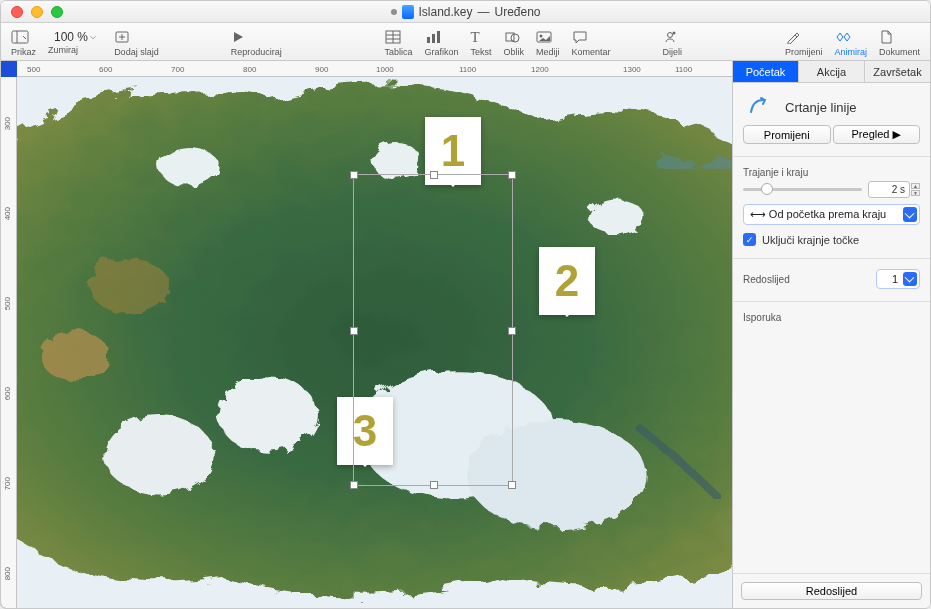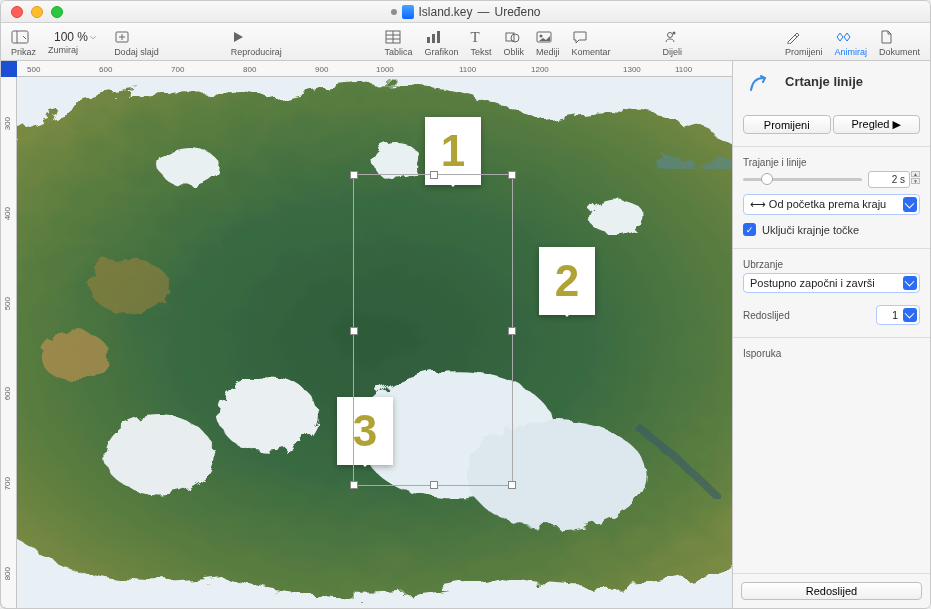--- a/index.html
+++ b/index.html
@@ -36,21 +36,21 @@
 .route{position:absolute;inset:0;pointer-events:none}
 .sel{position:absolute;border:.5px solid #aaa}
 .sel .h{position:absolute;width:8px;height:8px;background:#fff;border:1px solid #888}
 .inspector{width:198px;background:#f6f6f6;border-left:1px solid #c9c9c9;display:flex;flex-direction:column;font-size:11px;color:#333}
 .insp-tabs{display:flex;height:22px;background:#eee;border-bottom:1px solid #ccc}
 .insp-tab{flex:1;display:flex;align-items:center;justify-content:center;font-size:11px;cursor:pointer;border-right:1px solid #ccc}
 .insp-tab:last-child{border-right:none}
 .insp-tab.active{background:#0a60ff;color:#fff}
 .insp-body{padding:10px 10px 8px;overflow:auto;flex:1}
 .section{margin-bottom:12px}
-.section-title{font-weight:700;font-size:12px;margin-bottom:18px;display:flex;align-items:flex-start}
+.section-title{font-weight:400;font-size:12px;margin-bottom:6px;display:flex;align-items:center}
 .thumb{width:34px;height:26px;margin-right:8px;display:flex;align-items:center;justify-content:center}
 .btn{background:linear-gradient(#fff,#f0f0f0);border:1px solid #c0c0c0;border-radius:4px;font-size:11px;padding:2px 10px;cursor:pointer}
 .row{display:flex;gap:2px;margin-top:2px}
 .label{font-size:10px;color:#555;margin-bottom:3px}
 .slider-row{display:flex;align-items:center;gap:6px}
 .slider{flex:1;height:3px;background:#c8c8c8;border-radius:2px;position:relative}
 .slider .th{position:absolute;width:12px;height:12px;background:#fff;border:1px solid #aaa;border-radius:50%;top:-5px;left:15%}
 .nfield{width:42px;background:#fff;border:1px solid #c0c0c0;border-radius:3px;font-size:10px;padding:2px 4px;text-align:right;position:relative}
 .spinner{display:inline-flex;flex-direction:column;margin-left:1px;gap:1px}
 .spinner span{width:9px;height:6px;background:#eee;border:1px solid #bbb;font-size:5px;display:flex;align-items:center;justify-content:center;color:#666}
@@ -291,67 +291,68 @@
         <div class="h" style="left:-4px;top:152px"></div>
         <div class="h" style="right:-4px;top:152px"></div>
         <div class="h" style="left:-4px;bottom:-4px"></div>
         <div class="h" style="left:76px;bottom:-4px"></div>
         <div class="h" style="right:-4px;bottom:-4px"></div>
       </div>
     </div>
   </div>
 
   <div class="inspector">
+    <div class="insp-tabs">
+      <div class="insp-tab active">Početak</div>
+      <div class="insp-tab">Akcija</div>
+      <div class="insp-tab">Završetak</div>
+    </div>
     <div class="insp-body">
       <div class="section">
         <div class="section-title">
           <div class="thumb">
             <svg width="30" height="24">
                 <path d="M6 18 Q8 6 18 6 M16 4l4 2-2 4" fill="none" stroke="#3a8de0" stroke-width="2" stroke-linecap="round"></path>
               </svg>
           </div>
           <span style="font-size:13px;margin-top:3px">Crtanje linije</span>
         </div>
         <div class="row">
           <button class="btn" style="flex:1">Promijeni</button>
           <button class="btn" style="flex:1">Pregled ▶</button>
         </div>
       </div>
 
       <div style="height:1px;background:#ddd;margin:6px -10px 10px"></div>
 
       <div class="section">
-        <div class="label">Trajanje i linije</div>
+        <div class="label">Trajanje i kraju</div>
         <div class="slider-row">
           <div class="slider">
               <div class="th"></div>
             </div>
-          <div style="display:flex;align-items:flex-start">
+          <div style="display:flex;align-items:center">
             <div class="nfield">2 s</div>
             <div class="spinner">
                 <span>▲</span>
                 <span>▼</span>
               </div>
           </div>
         </div>
         <div style="margin-top:6px">
           <div class="popup">⟷ Od početka prema kraju</div>
         </div>
         <div class="chk">
           <div class="box">✓</div>
           <span>Uključi krajnje točke</span>
         </div>
       </div>
 
       <div style="height:1px;background:#ddd;margin:6px -10px 10px"></div>
 
-      <div class="section">
-        <div class="label">Ubrzanje</div>
-        <div class="popup">Postupno započni i završi</div>
-      </div>
 
       <div class="section" style="display:flex;align-items:center;justify-content:space-between">
         <div class="label" style="margin:0">Redoslijed</div>
         <div class="popup" style="width:44px;text-align:center">1</div>
       </div>
 
       <div style="height:1px;background:#ddd;margin:6px -10px 10px"></div>
 
       <div class="section">
         <div class="label">Isporuka</div>

